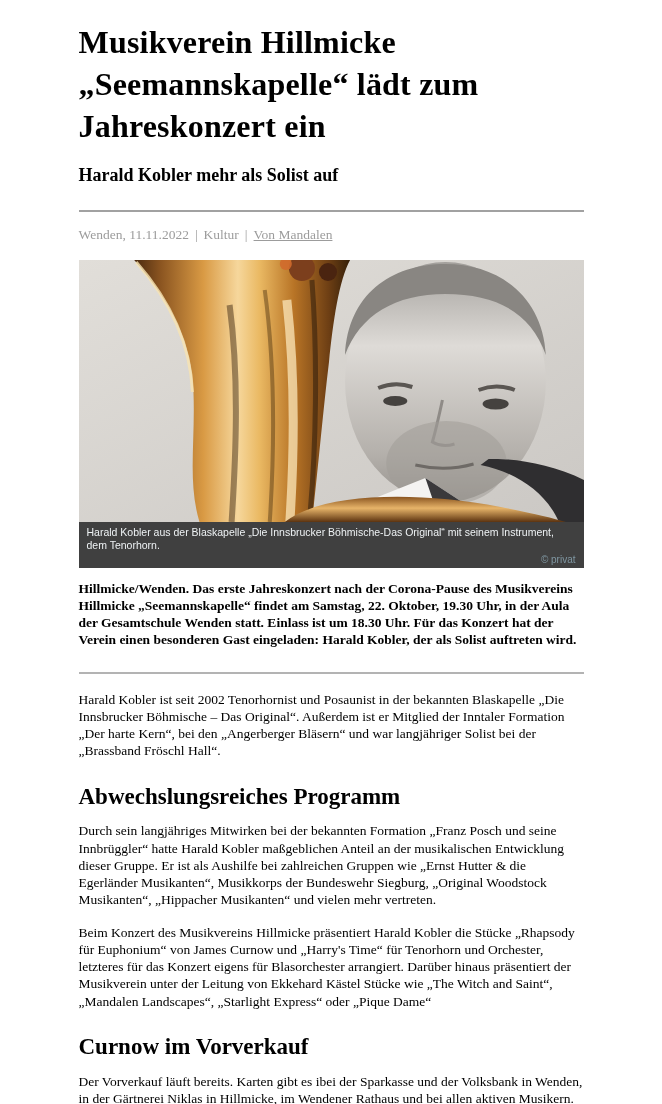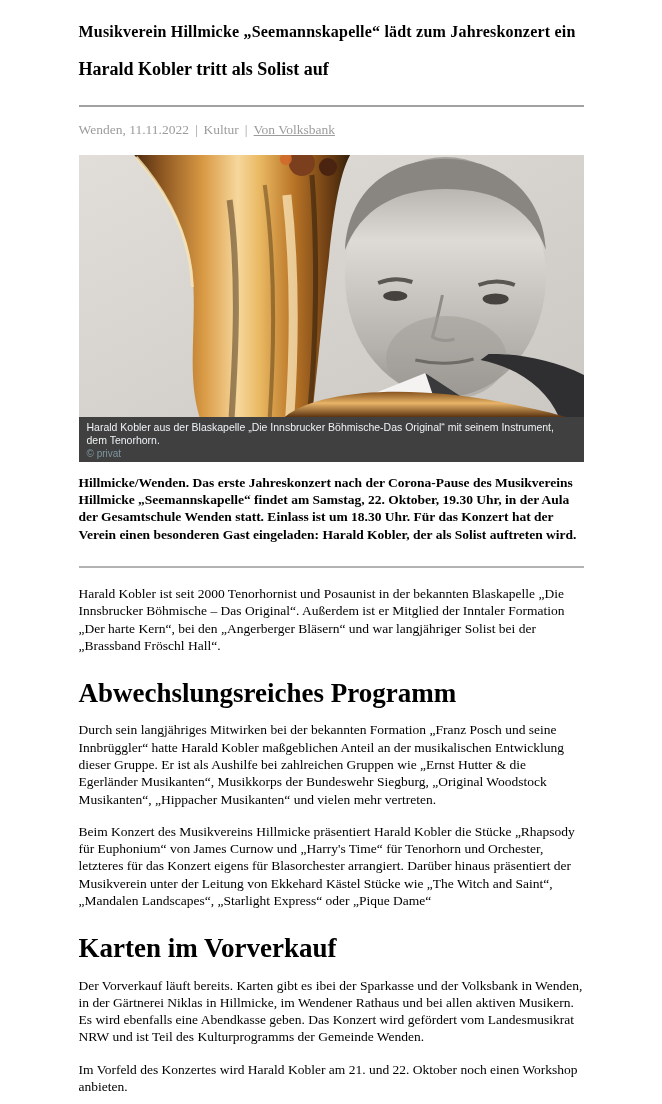--- a/index.html
+++ b/index.html
@@ -1,49 +1,49 @@
 <!DOCTYPE html>
 <html lang="de"><head>
 <meta charset="utf-8">
 <style>
   html,body{margin:0;padding:0;background:#ffffff;}
   body{width:662px;min-height:1104px;font-family:"Liberation Serif",serif;color:#000;}
   .container{width:505px;margin:0 auto;padding-top:21px;}
-  h1.title{margin:0;font-size:16px;line-height:1.32;font-weight:bold;letter-spacing:.2px;}
+  h1.title{margin:0;font-size:32px;line-height:1.32;font-weight:bold;letter-spacing:.2px;}
   h2.subtitle{margin:17px 0 0;font-size:18px;line-height:1.2;font-weight:bold;}
   .rule{border:none;height:2px;background:#a1a1a1;margin:24px 0 0;}
   .rule2{border:none;height:2px;background:#b3b3b3;margin:23px 0 0;}
   .meta{margin:15px 0 0;font-size:13.5px;color:#9c9c9c;}
   .meta .sep{margin:0 6px;}
   .meta a{color:#9c9c9c;text-decoration:underline;cursor:pointer;}
   figure.photo{margin:17px 0 0;width:505px;}
   figure.photo svg{display:block;width:505px;height:262px;}
   .caption-bar{background:#24404c;min-height:23px;padding:4px 8px 3px;display:flex;flex-direction:column;}
   .caption-text{font-family:"Liberation Sans",sans-serif;font-size:10.5px;line-height:1.25;color:#eef2f4;}
-  .caption-credit{font-family:"Liberation Sans",sans-serif;font-size:10px;color:#7f96a1;text-align:left;margin-top:1px;}
+  .caption-credit{font-family:"Liberation Sans",sans-serif;font-size:10px;color:#7f96a1;text-align:right;margin-top:1px;}
   p{font-size:13.5px;line-height:1.28;margin:0;}
   p.lead{margin:12px 0 0;font-weight:bold;}
   p.intro{margin:17px 0 0;}
-  h3.section-heading{margin:23px 0 0;font-size:27px;font-weight:bold;line-height:1.2;}
+  h3.section-heading{margin:23px 0 0;font-size:23px;font-weight:bold;line-height:1.2;}
   p.body-para{margin:12px 0 0;}
   p.body-para + p.body-para{margin-top:15px;font-family:Liberation Serif, serif;}
 </style>
 </head>
 <body>
 
 <div class="container">
 
   <h1 class="title">Musikverein Hillmicke „Seemannskapelle“ lädt zum Jahreskonzert ein</h1>
 
-  <h2 class="subtitle">Harald Kobler tritt als Solist auf</h2>
+  <h2 class="subtitle">Harald Kobler mehr als Solist auf</h2>
 
   <hr class="rule">
 
   <div class="meta">
-    <span>Wenden, 11.11.2022</span><span class="sep">|</span><span>Kultur</span><span class="sep">|</span><a>Von Volksbank</a>
+    <span>Wenden, 11.11.2022</span><span class="sep">|</span><span>Kultur</span><span class="sep">|</span><a>Von Mandalen</a>
   </div>
 
   <figure class="photo">
     <svg viewBox="0 0 503 262" preserveAspectRatio="none" role="img">
       <defs>
         <linearGradient id="bgGrad" x1="0" y1="0" x2="1" y2="1">
           <stop offset="0" stop-color="#e1ded9"></stop>
           <stop offset="1" stop-color="#cbc8c4"></stop>
         </linearGradient>
         <linearGradient id="skinGrad" x1="0" y1="0" x2="0" y2="1">
@@ -104,23 +104,23 @@
     <figcaption class="caption-bar" style="background: #404040;">
       <span class="caption-text">Harald Kobler aus der Blaskapelle „Die Innsbrucker Böhmische-Das Original“ mit seinem Instrument, dem Tenorhorn.</span>
       <span class="caption-credit">© privat</span>
     </figcaption>
   </figure>
 
   <p class="lead">Hillmicke/Wenden. Das erste Jahreskonzert nach der Corona-Pause des Musikvereins Hillmicke „Seemannskapelle“ findet am Samstag, 22. Oktober, 19.30 Uhr, in der Aula der Gesamtschule Wenden statt. Einlass ist um 18.30 Uhr. Für das Konzert hat der Verein einen besonderen Gast eingeladen: Harald Kobler, der als Solist auftreten wird.</p>
 
   <hr class="rule2">
 
-  <p class="intro">Harald Kobler ist seit 2000 Tenorhornist und Posaunist in der bekannten Blaskapelle „Die Innsbrucker Böhmische – Das Original“. Außerdem ist er Mitglied der Inntaler Formation „Der harte Kern“, bei den „Angerberger Bläsern“ und war langjähriger Solist bei der „Brassband Fröschl Hall“.</p>
+  <p class="intro">Harald Kobler ist seit 2002 Tenorhornist und Posaunist in der bekannten Blaskapelle „Die Innsbrucker Böhmische – Das Original“. Außerdem ist er Mitglied der Inntaler Formation „Der harte Kern“, bei den „Angerberger Bläsern“ und war langjähriger Solist bei der „Brassband Fröschl Hall“.</p>
 
   <h3 class="section-heading">Abwechslungsreiches Programm</h3>
   <p class="body-para">Durch sein langjähriges Mitwirken bei der bekannten Formation „Franz Posch und seine Innbrüggler“ hatte Harald Kobler maßgeblichen Anteil an der musikalischen Entwicklung dieser Gruppe. Er ist als Aushilfe bei zahlreichen Gruppen wie „Ernst Hutter &amp; die Egerländer Musikanten“, Musikkorps der Bundeswehr Siegburg, „Original Woodstock Musikanten“, „Hippacher Musikanten“ und vielen mehr vertreten.</p>
   <p class="body-para">Beim Konzert des Musikvereins Hillmicke präsentiert Harald Kobler die Stücke „Rhapsody für Euphonium“ von James Curnow und „Harry's Time“ für Tenorhorn und Orchester, letzteres für das Konzert eigens für Blasorchester arrangiert. Darüber hinaus präsentiert der Musikverein unter der Leitung von Ekkehard Kästel Stücke wie „The Witch and Saint“, „Mandalen Landscapes“, „Starlight Express“ oder „Pique Dame“</p>
 
-  <h3 class="section-heading">Karten im Vorverkauf</h3>
+  <h3 class="section-heading">Curnow im Vorverkauf</h3>
   <p class="body-para">Der Vorverkauf läuft bereits. Karten gibt es ibei der Sparkasse und der Volksbank in Wenden, in der Gärtnerei Niklas in Hillmicke, im Wendener Rathaus und bei allen aktiven Musikern. Es wird ebenfalls eine Abendkasse geben. Das Konzert wird gefördert vom Landesmusikrat NRW und ist Teil des Kulturprogramms der Gemeinde Wenden.</p>
   <p class="body-para">Im Vorfeld des Konzertes wird Harald Kobler am 21. und 22. Oktober noch einen Workshop anbieten.</p>
 
 </div>
 
 </body></html>

